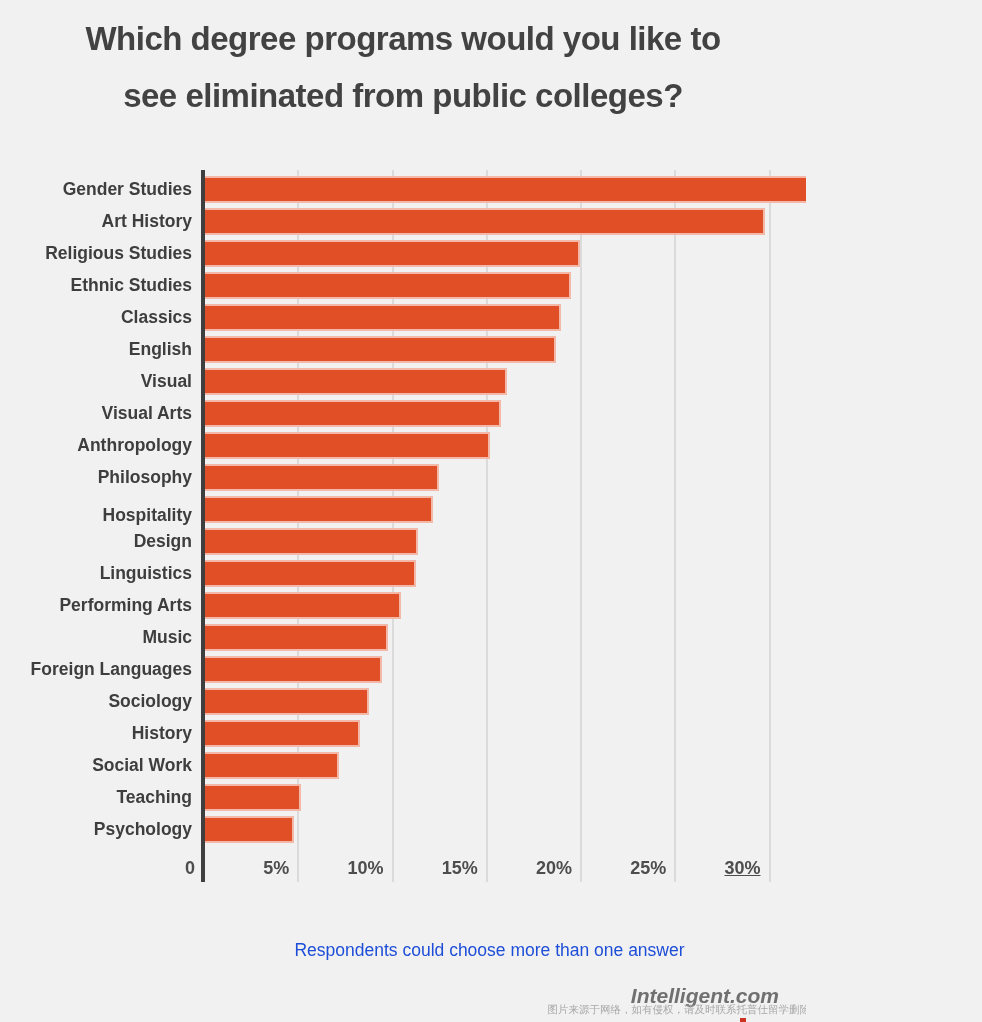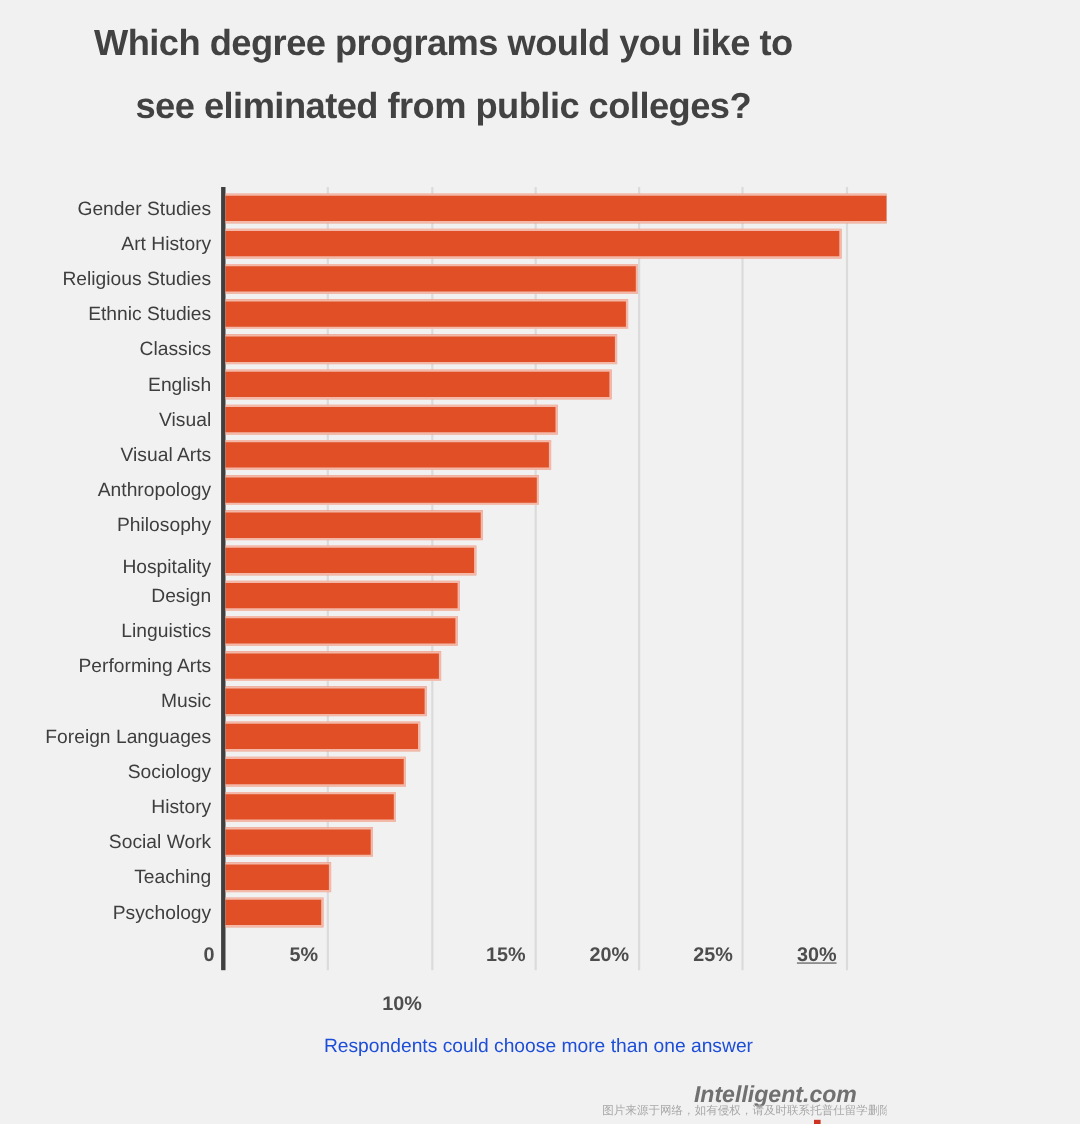--- a/index.html
+++ b/index.html
@@ -50,21 +50,21 @@
     background: #3f3f3f;
   }
   .row-label {
     position: absolute;
     left: 0;
     width: 192px;
     height: 27px;
     line-height: 27px;
     text-align: right;
     font-size: 17.5px;
-    font-weight: normal;
+    font-weight: bold;
     color: #3e3e3e;
     white-space: nowrap;
   }
   .bar {
     position: absolute;
     left: 205px;
     height: 27px;
     background: #e04f26;
     border: 2px solid rgba(255,255,255,0.6);
     border-left: none;
@@ -179,20 +179,20 @@
 
   <div class="source">Intelligent.com</div>
 
   <div class="watermark">图片来源于网络，如有侵权，请及时联系托普仕留学删除</div>
 
   <div class="red-mark m1"></div>
   <div class="red-mark m2"></div>
 
 <div class="tick-label" style="left: 125px;">0</div>
     <div class="tick-label" style="left: 219.25px;">5%</div>
-    <div class="tick-label" style="left: 313.5px; margin-top: 44px;">10%</div>
+    <div class="tick-label" style="left: 313.5px;">10%</div>
     <div class="tick-label" style="left: 407.75px;">15%</div>
     <div class="tick-label" style="left: 502px;">20%</div>
     <div class="tick-label" style="left: 596.25px;">25%</div>
     <div class="tick-label" style="left: 690.5px; text-decoration: underline;">30%</div>
     <div class="tick-label" style="left: 784.75px;">27%</div>
     <div class="tick-label" style="left: 879px;">40%</div>
   </div>
 
 </body></html>

